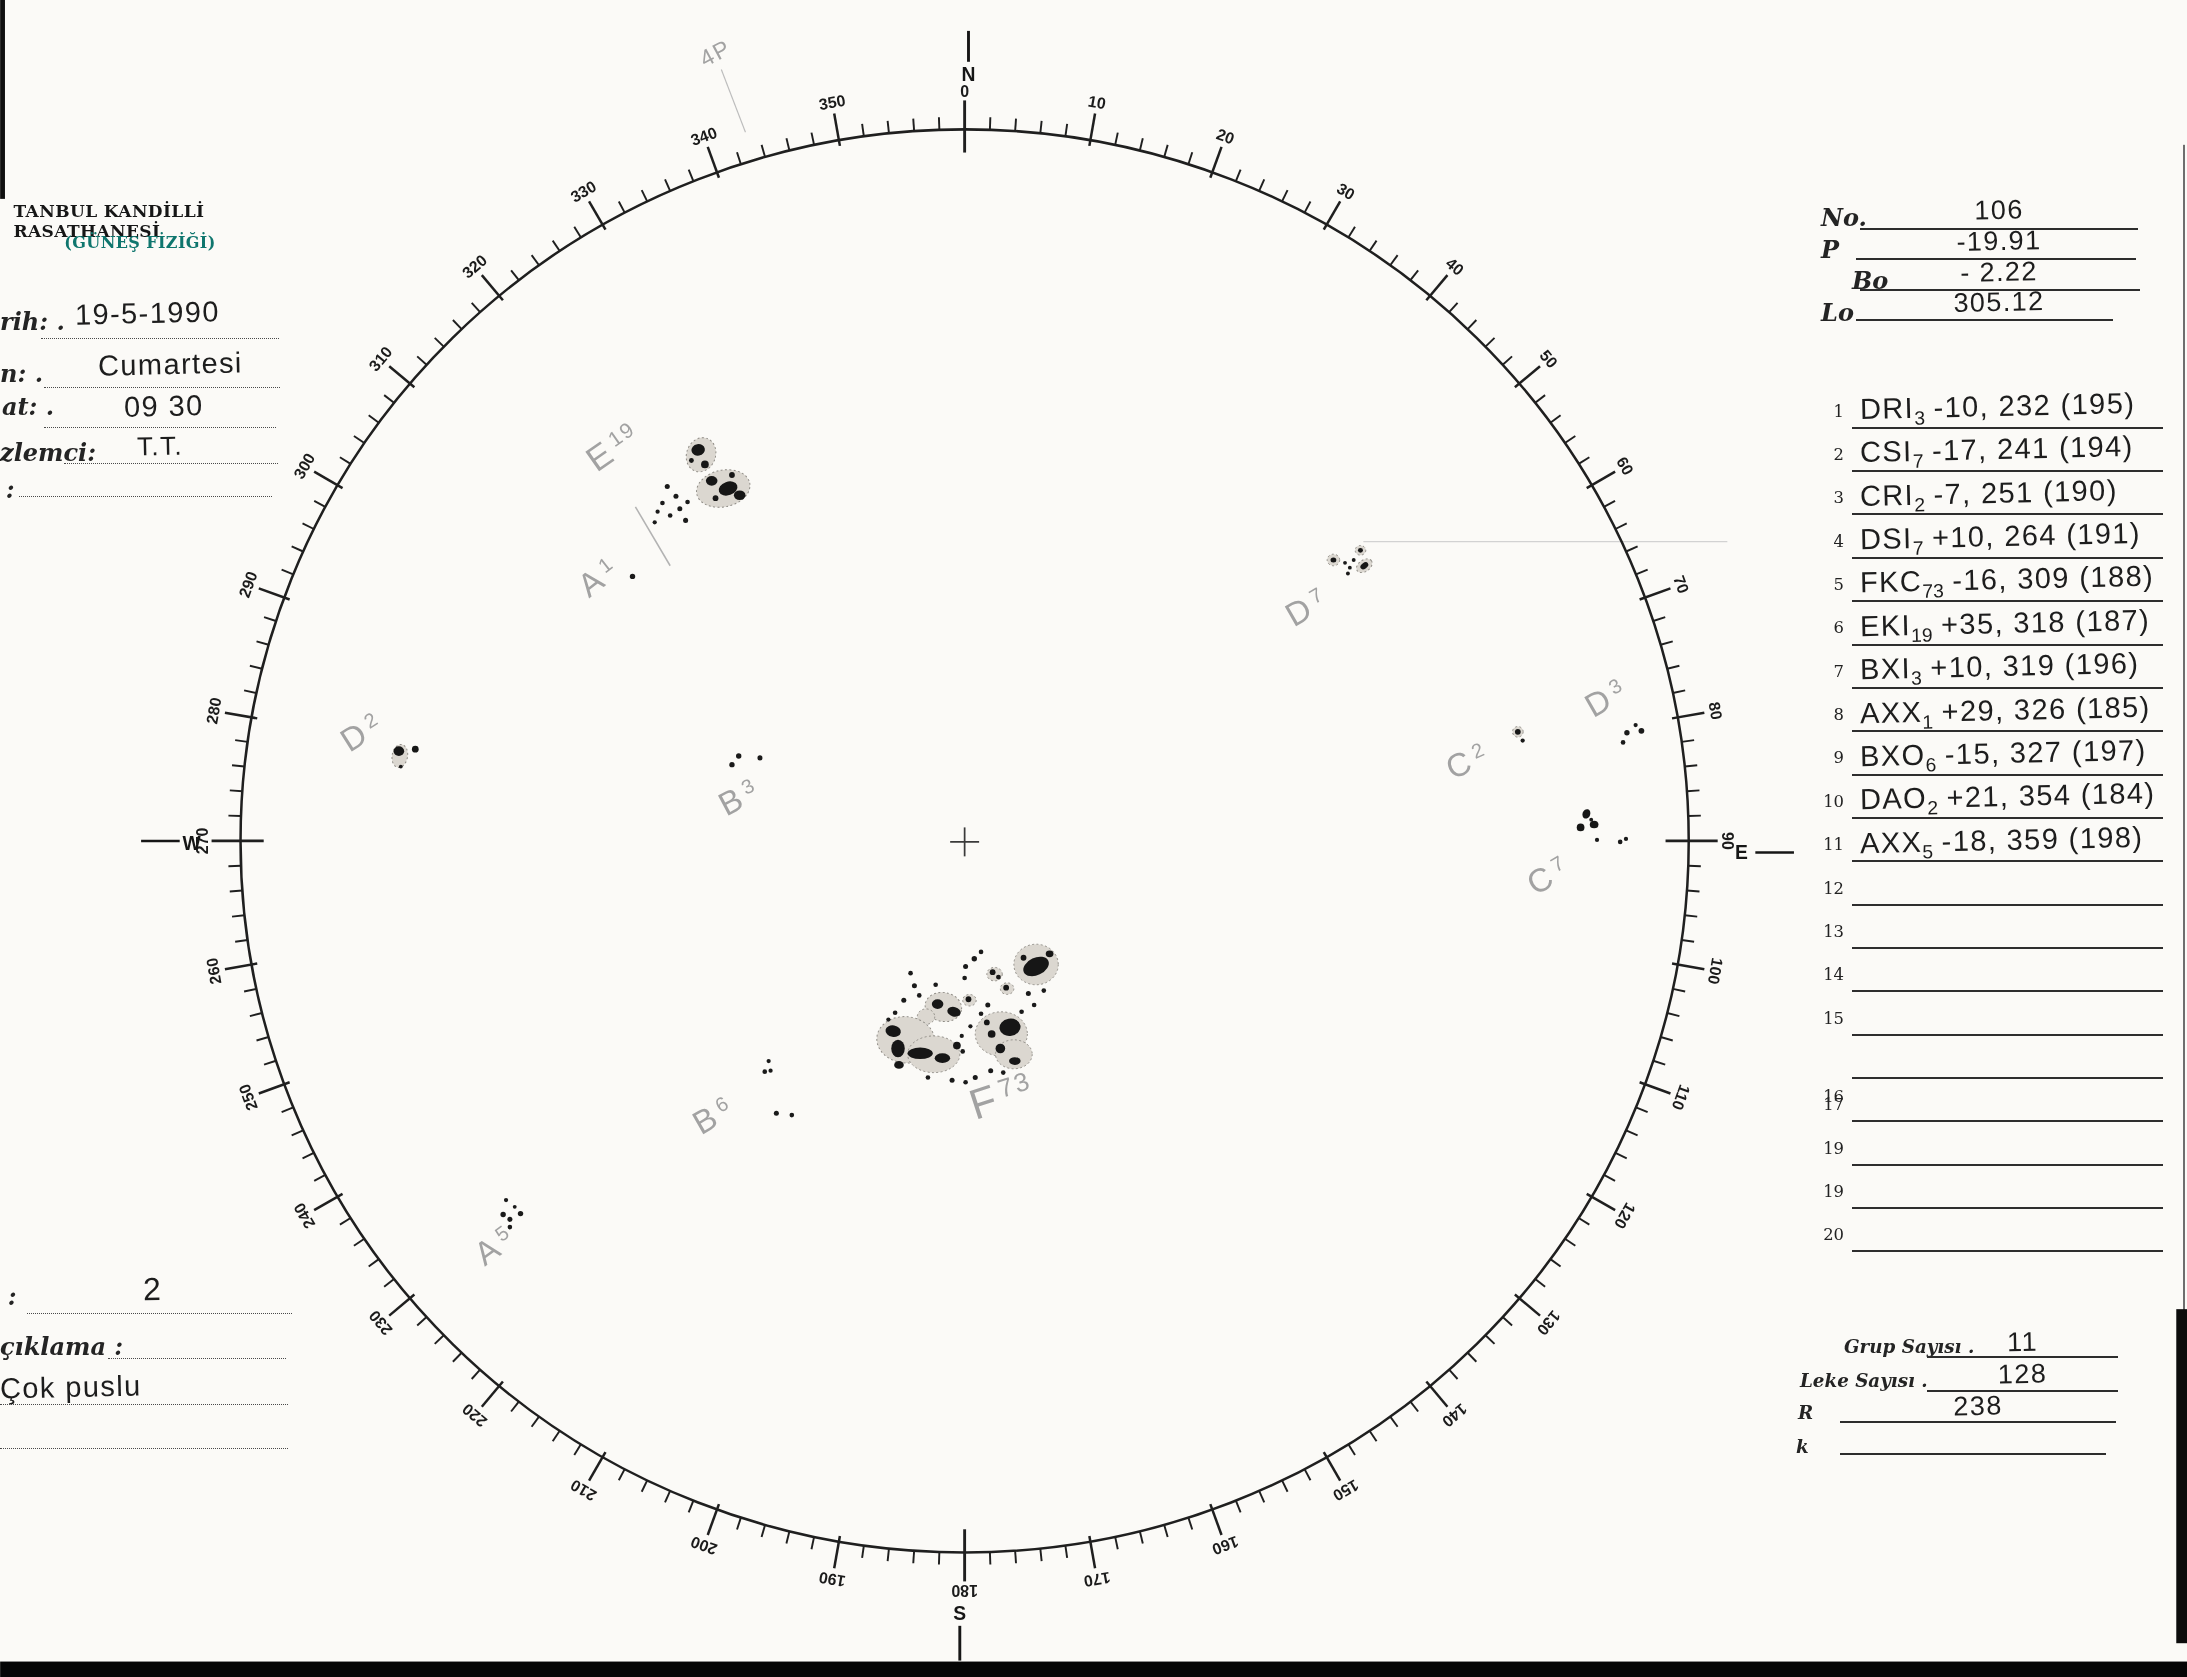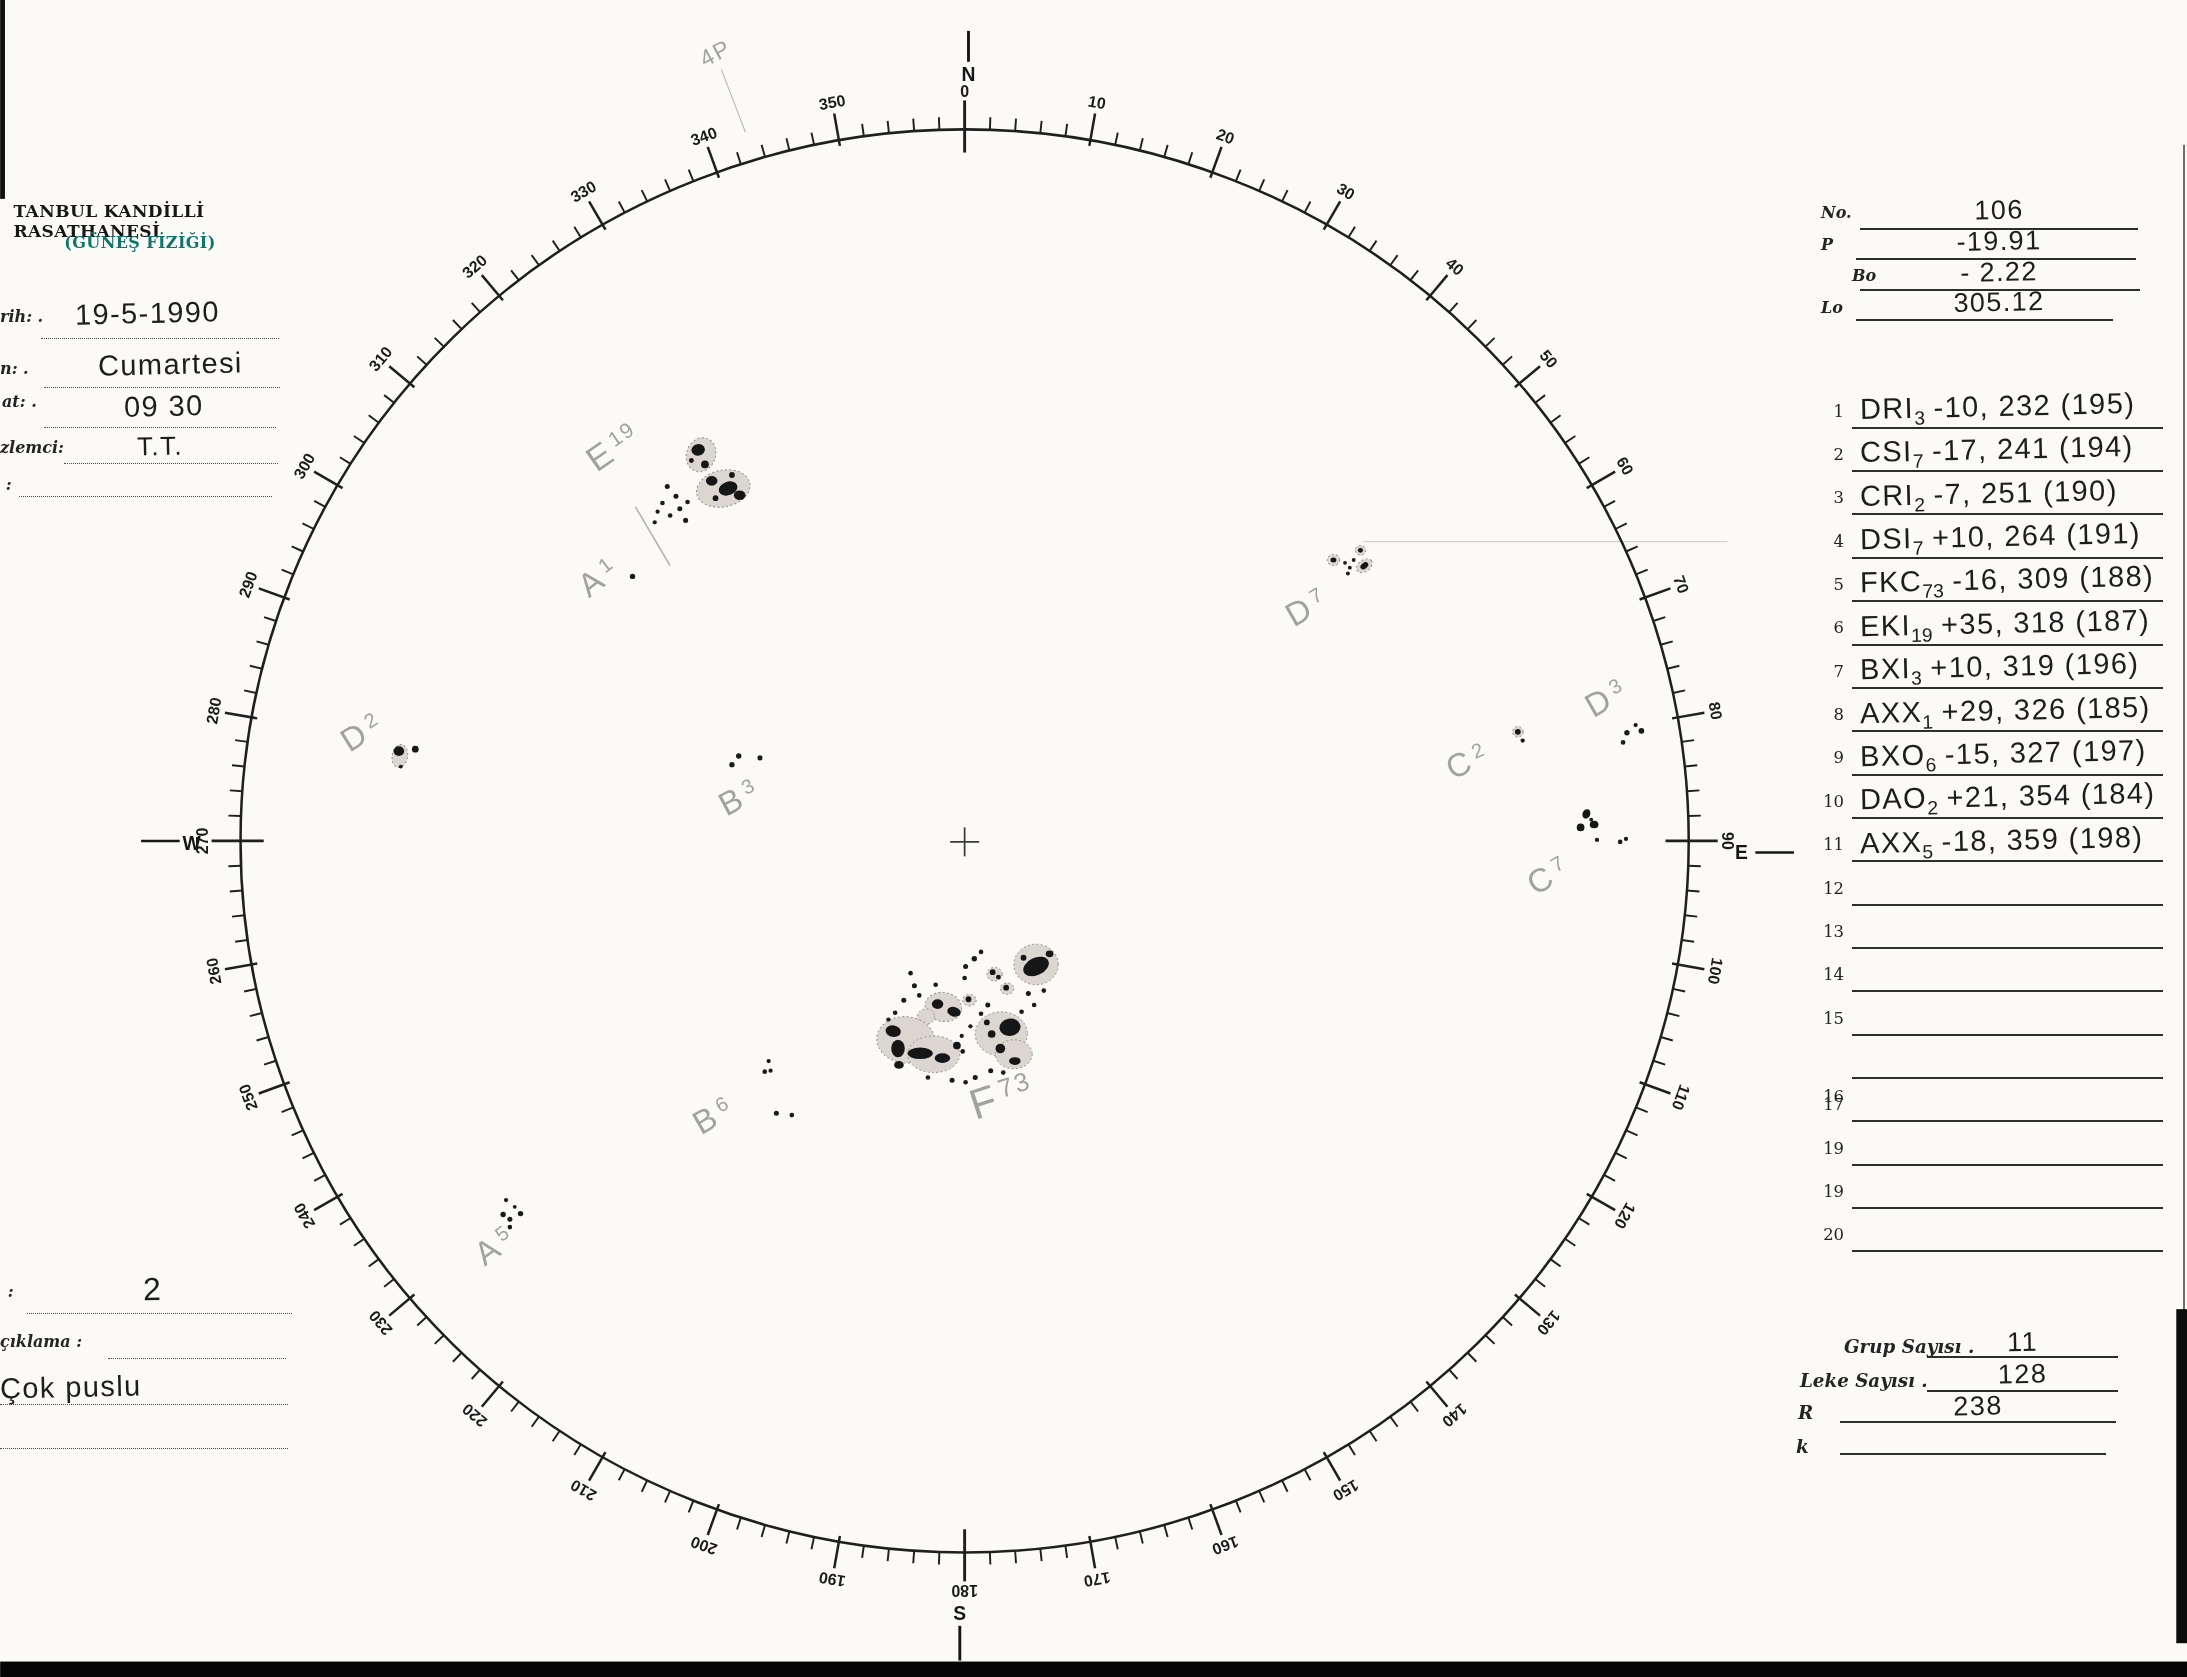--- a/index.html
+++ b/index.html
@@ -2,21 +2,21 @@
 <html><head>
 <meta charset="utf-8">
 <style>
   html,body{margin:0;padding:0;background:#e8e6e2;}
   .page{position:relative;width:2188px;height:1677px;background:#fbfaf7;overflow:hidden;
         font-family:"Liberation Sans",sans-serif;}
   svg{position:absolute;left:0;top:0;}
   .abs{position:absolute;}
   .title1{font-family:"DejaVu Serif",serif;font-weight:bold;font-size:17px;letter-spacing:0.4px;color:#161616;}
   .title2{font-family:"DejaVu Serif",serif;font-weight:bold;font-size:16px;letter-spacing:0.4px;color:#0f766e;text-align:center;}
-  .lbl{font-family:"DejaVu Serif",serif;font-style:italic;font-weight:bold;color:#242424;font-size:16px;}
+  .lbl{font-family:"DejaVu Serif",serif;font-style:italic;font-weight:bold;color:#242424;font-size:24px;}
   .lbl-sm{font-size:18.3px;}
   .hand{font-family:"Liberation Sans",sans-serif;color:#1d1d1d;letter-spacing:1.4px;transform:rotate(-1.3deg);white-space:nowrap;}
   .dots{height:0;border-bottom:1.9px dotted #4a4a4a;}
   .rule{height:1.9px;background:#2d2d2d;}
   .center{text-align:center;}
   .glnum{font-family:"DejaVu Serif",serif;font-size:16.4px;color:#222;width:25px;text-align:right;}
   .glentry{font-size:29px;}
   .glentry sub{font-size:19.3px;letter-spacing:0;}
   .glentry .rest{margin-left:8.7px;}
   .ephv{font-size:27px;}

